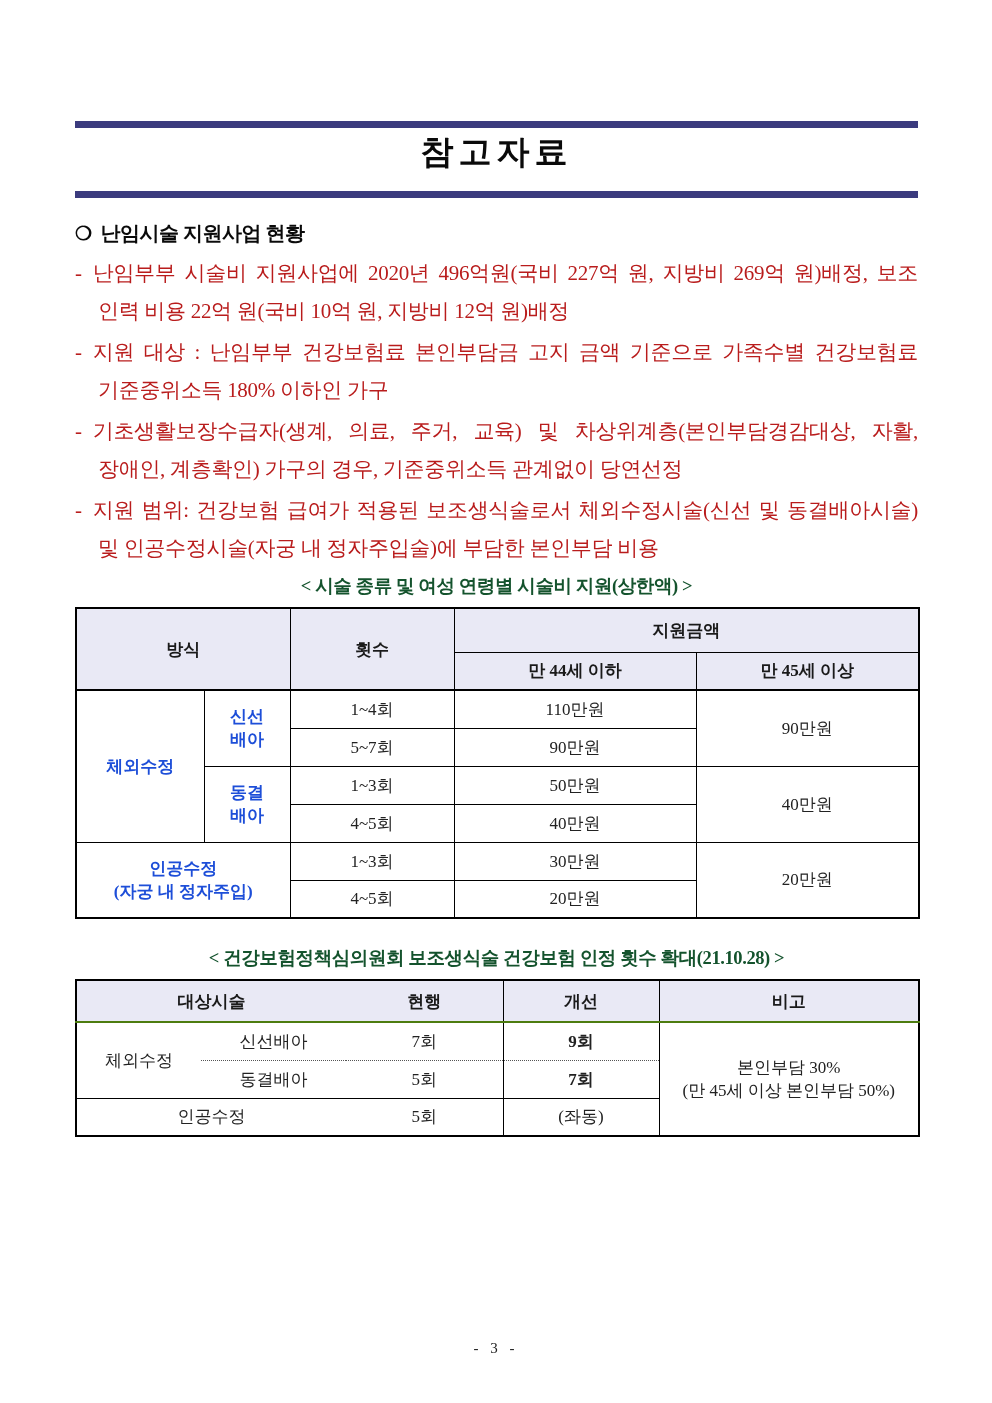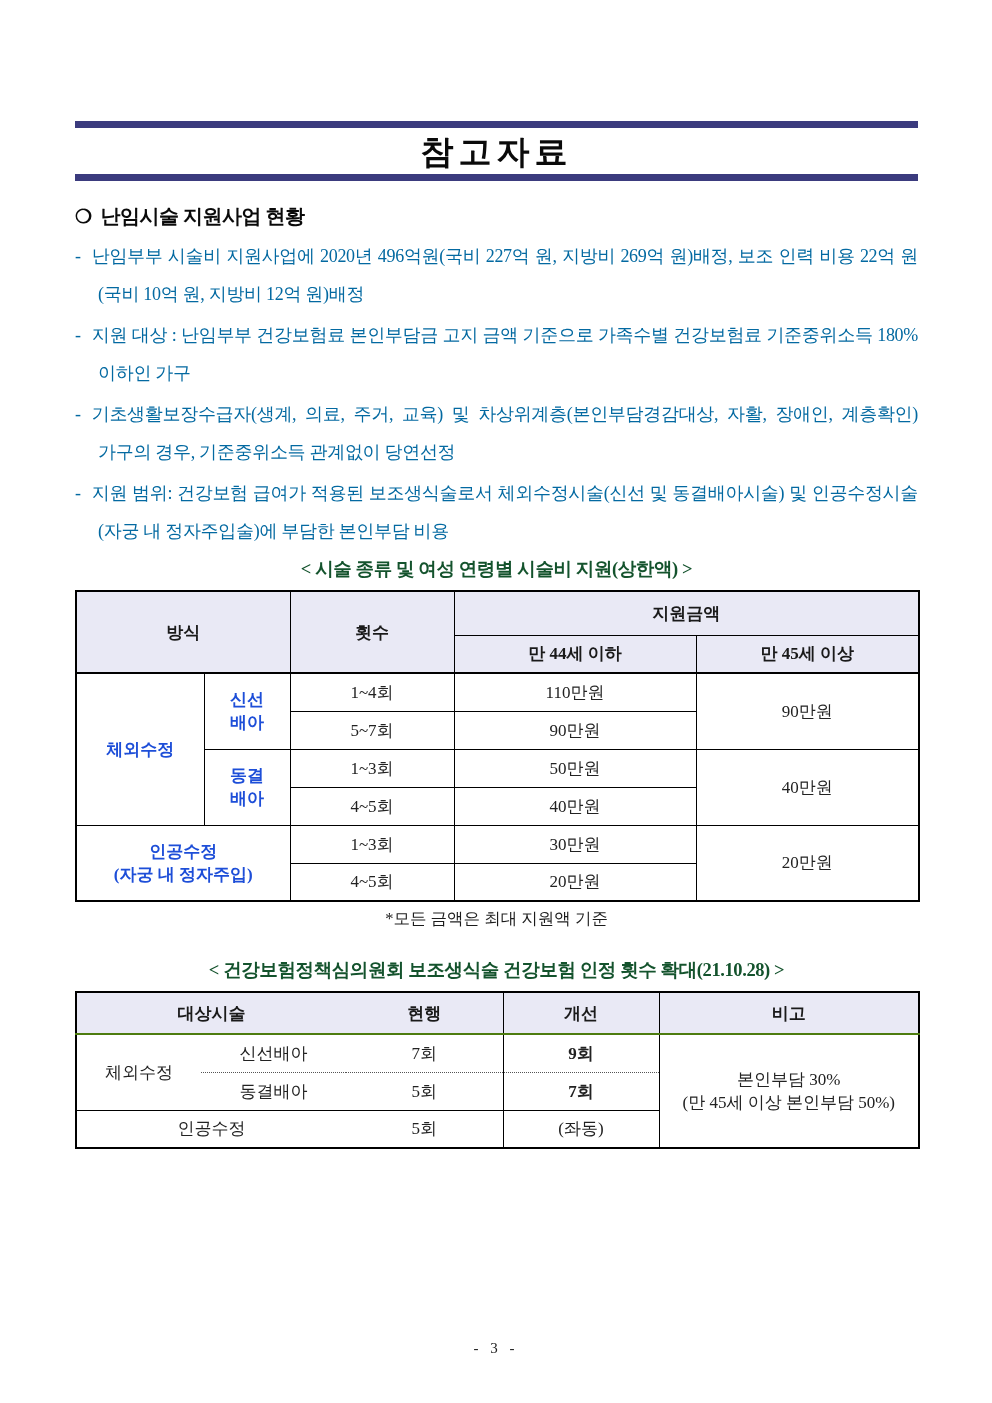--- a/index.html
+++ b/index.html
@@ -19,45 +19,45 @@
   
   .rule { height: 7px; background: #3B3B7E; }
   .doc-title {
     text-align: center;
     font-family: "Liberation Sans", "DejaVu Sans", sans-serif;
     font-weight: bold;
     font-size: 33px;
     line-height: 44px;
     letter-spacing: 5px;
     color: #0a0a0a;
-    padding: 2px 0 0;
+    padding: 2px 0 17px;
   }
 
   
   .section-heading {
     margin-top: 22px;
     font-size: 20px;
     font-weight: bold;
     line-height: 27px;
     color: #0a0a0a;
     letter-spacing: -0.5px;
   }
   .section-heading .marker { font-size: 19px; padding-right: 9px; font-weight: bold; }
   .section-heading.second { margin-top: 40px; }
 
   
   .bullets { margin-top: 7px; }
   .bullet-item {
-    font-size: 18px;
+    font-size: 21px;
     line-height: 38px;
     text-align: justify;
     padding-left: 23px;
     text-indent: -23px;
     margin-bottom: 3px;
-    color: #0369a1;
+    color: #b91c1c;
     letter-spacing: -0.3px;
     word-break: keep-all;
   }
   .bullet-item .dash { padding-right: 11px; }
 
   
   .table-caption {
     margin-top: 6px;
     text-align: center;
     font-weight: bold;
@@ -202,21 +202,20 @@
           <td>30만원</td>
           <td rowspan="2">20만원</td>
         </tr>
         <tr>
           <td>4~5회</td>
           <td>20만원</td>
         </tr>
       </tbody>
     </table>
 
-    <div class="footnote">*모든 금액은 최대 지원액 기준</div>
 
 
     <div class="table-caption second">&lt; 건강보험정책심의원회 보조생식술 건강보험 인정 횟수 확대(21.10.28) &gt;</div>
 
     <table class="t2">
       <colgroup>
         <col style="width:125px">
           <col style="width:145px">
           <col style="width:157px">
           <col style="width:156px">

